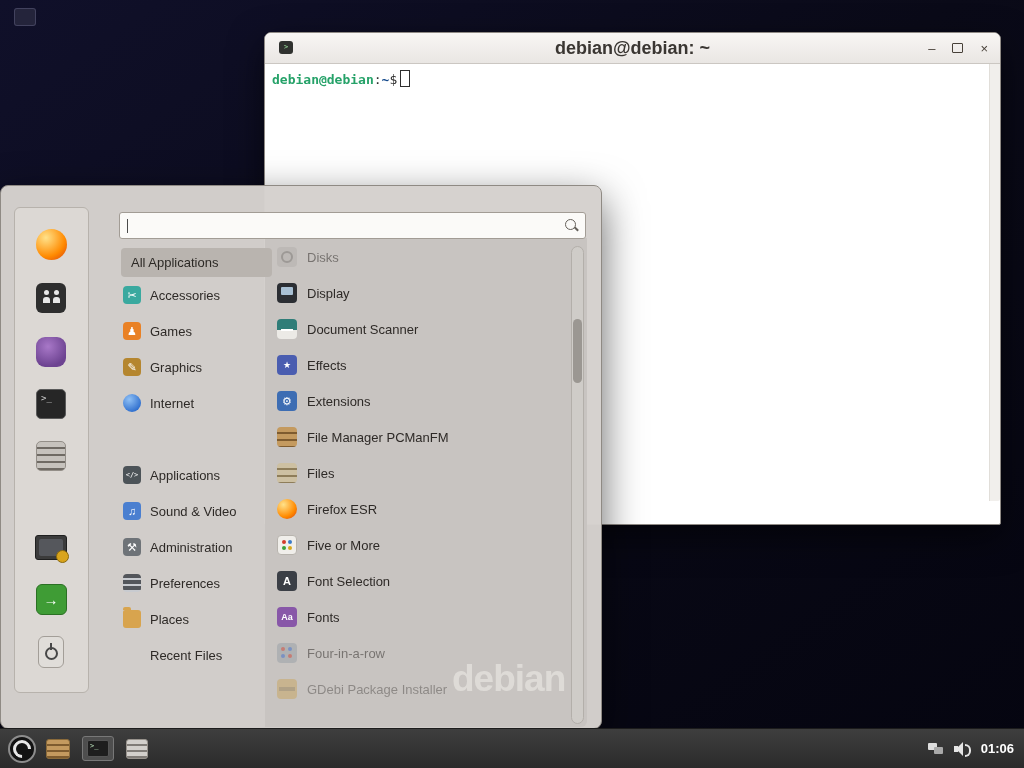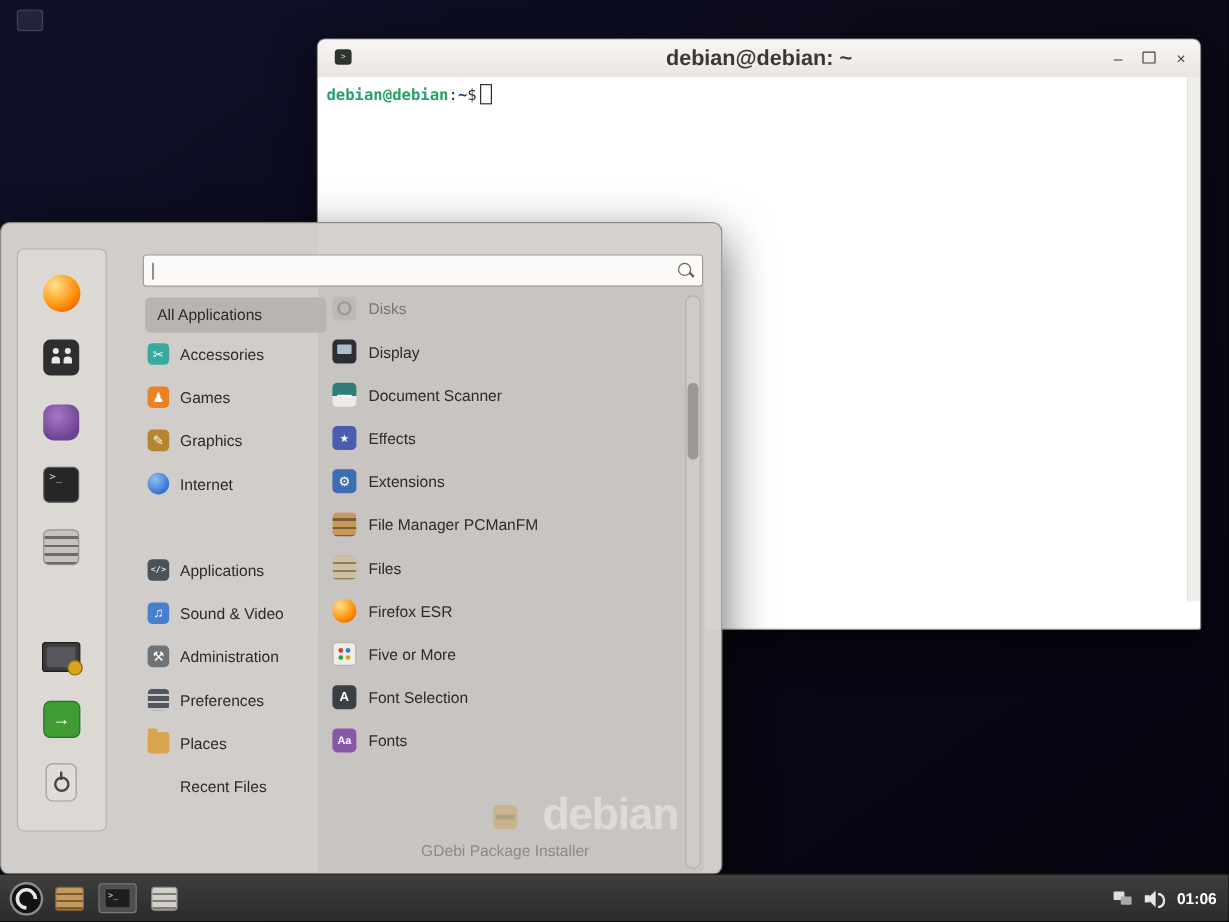--- a/index.html
+++ b/index.html
@@ -89,21 +89,21 @@
   .i-preferences{background:#53565b;background-image:repeating-linear-gradient(180deg,transparent 0 4px,#c8cbd0 4px 6px);}
   .i-places{background:#d8a44e;border-radius:2px 3px 3px 3px;}
   .i-places::before{content:'';position:absolute;left:0;top:-3px;width:8px;height:3px;background:#d8a44e;border-radius:2px 2px 0 0;}
   .i-none{background:transparent;}
   
   .app-row{position:absolute;left:276px;width:288px;height:36px;display:flex;align-items:center;gap:10px;}
   .alabel{font-size:13px;color:#2e2a27;white-space:nowrap;}
   .aicon{position:relative;width:20px;height:20px;border-radius:4px;display:flex;align-items:center;justify-content:center;
     color:#fff;flex:0 0 auto;}
   .faded{opacity:.52;}
-  .faded2{opacity:.38;flex-direction:column;}
+  .faded2{opacity:.38;}
   .a-disks{background:#b3b0ac;}
   .a-disks::before{content:'';position:absolute;left:4px;top:4px;width:8px;height:8px;border:2px solid #77736f;border-radius:50%;}
   .a-display{background:#2b2e33;}
   .a-display::before{content:'';position:absolute;left:4px;top:4px;width:12px;height:8px;background:#a8c0d4;border-radius:1px;}
   .a-scanner{background:linear-gradient(180deg,#2f7d78 0 55%,#eceae6 55% 100%);}
   .a-scanner::before{content:'';position:absolute;left:4px;top:10px;width:12px;height:2px;background:#fff;}
   .a-effects{background:#4a5db0;font-size:9px;}
   .a-extensions{background:#3d6db3;font-size:11px;}
   .a-fm{background:#c49a5f;background-image:repeating-linear-gradient(180deg,transparent 0 5px,rgba(80,50,15,.6) 5px 7px);}
   .a-files{background:#cdc0a2;background-image:repeating-linear-gradient(180deg,transparent 0 5px,rgba(90,70,30,.55) 5px 7px);}
@@ -311,20 +311,24 @@
           <i>A</i>
         </span>
       <span class="alabel">Font Selection</span>
       </div>
     <div class="app-row" style="top:413px">
       <span class="aicon a-fonts">
           <i>Aa</i>
         </span>
       <span class="alabel">Fonts</span>
       </div>
+    <div class="app-row faded" style="top:449px">
+      <span class="aicon a-four"></span>
+      <span class="alabel">Four-in-a-row</span>
+      </div>
     <div class="app-row faded2" style="top:485px">
       <span class="aicon a-gdebi"></span>
       <span class="alabel">GDebi Package Installer</span>
       </div>
 
     <div class="vscroll">
       <div class="vthumb"></div>
     </div>
   </div>
 

